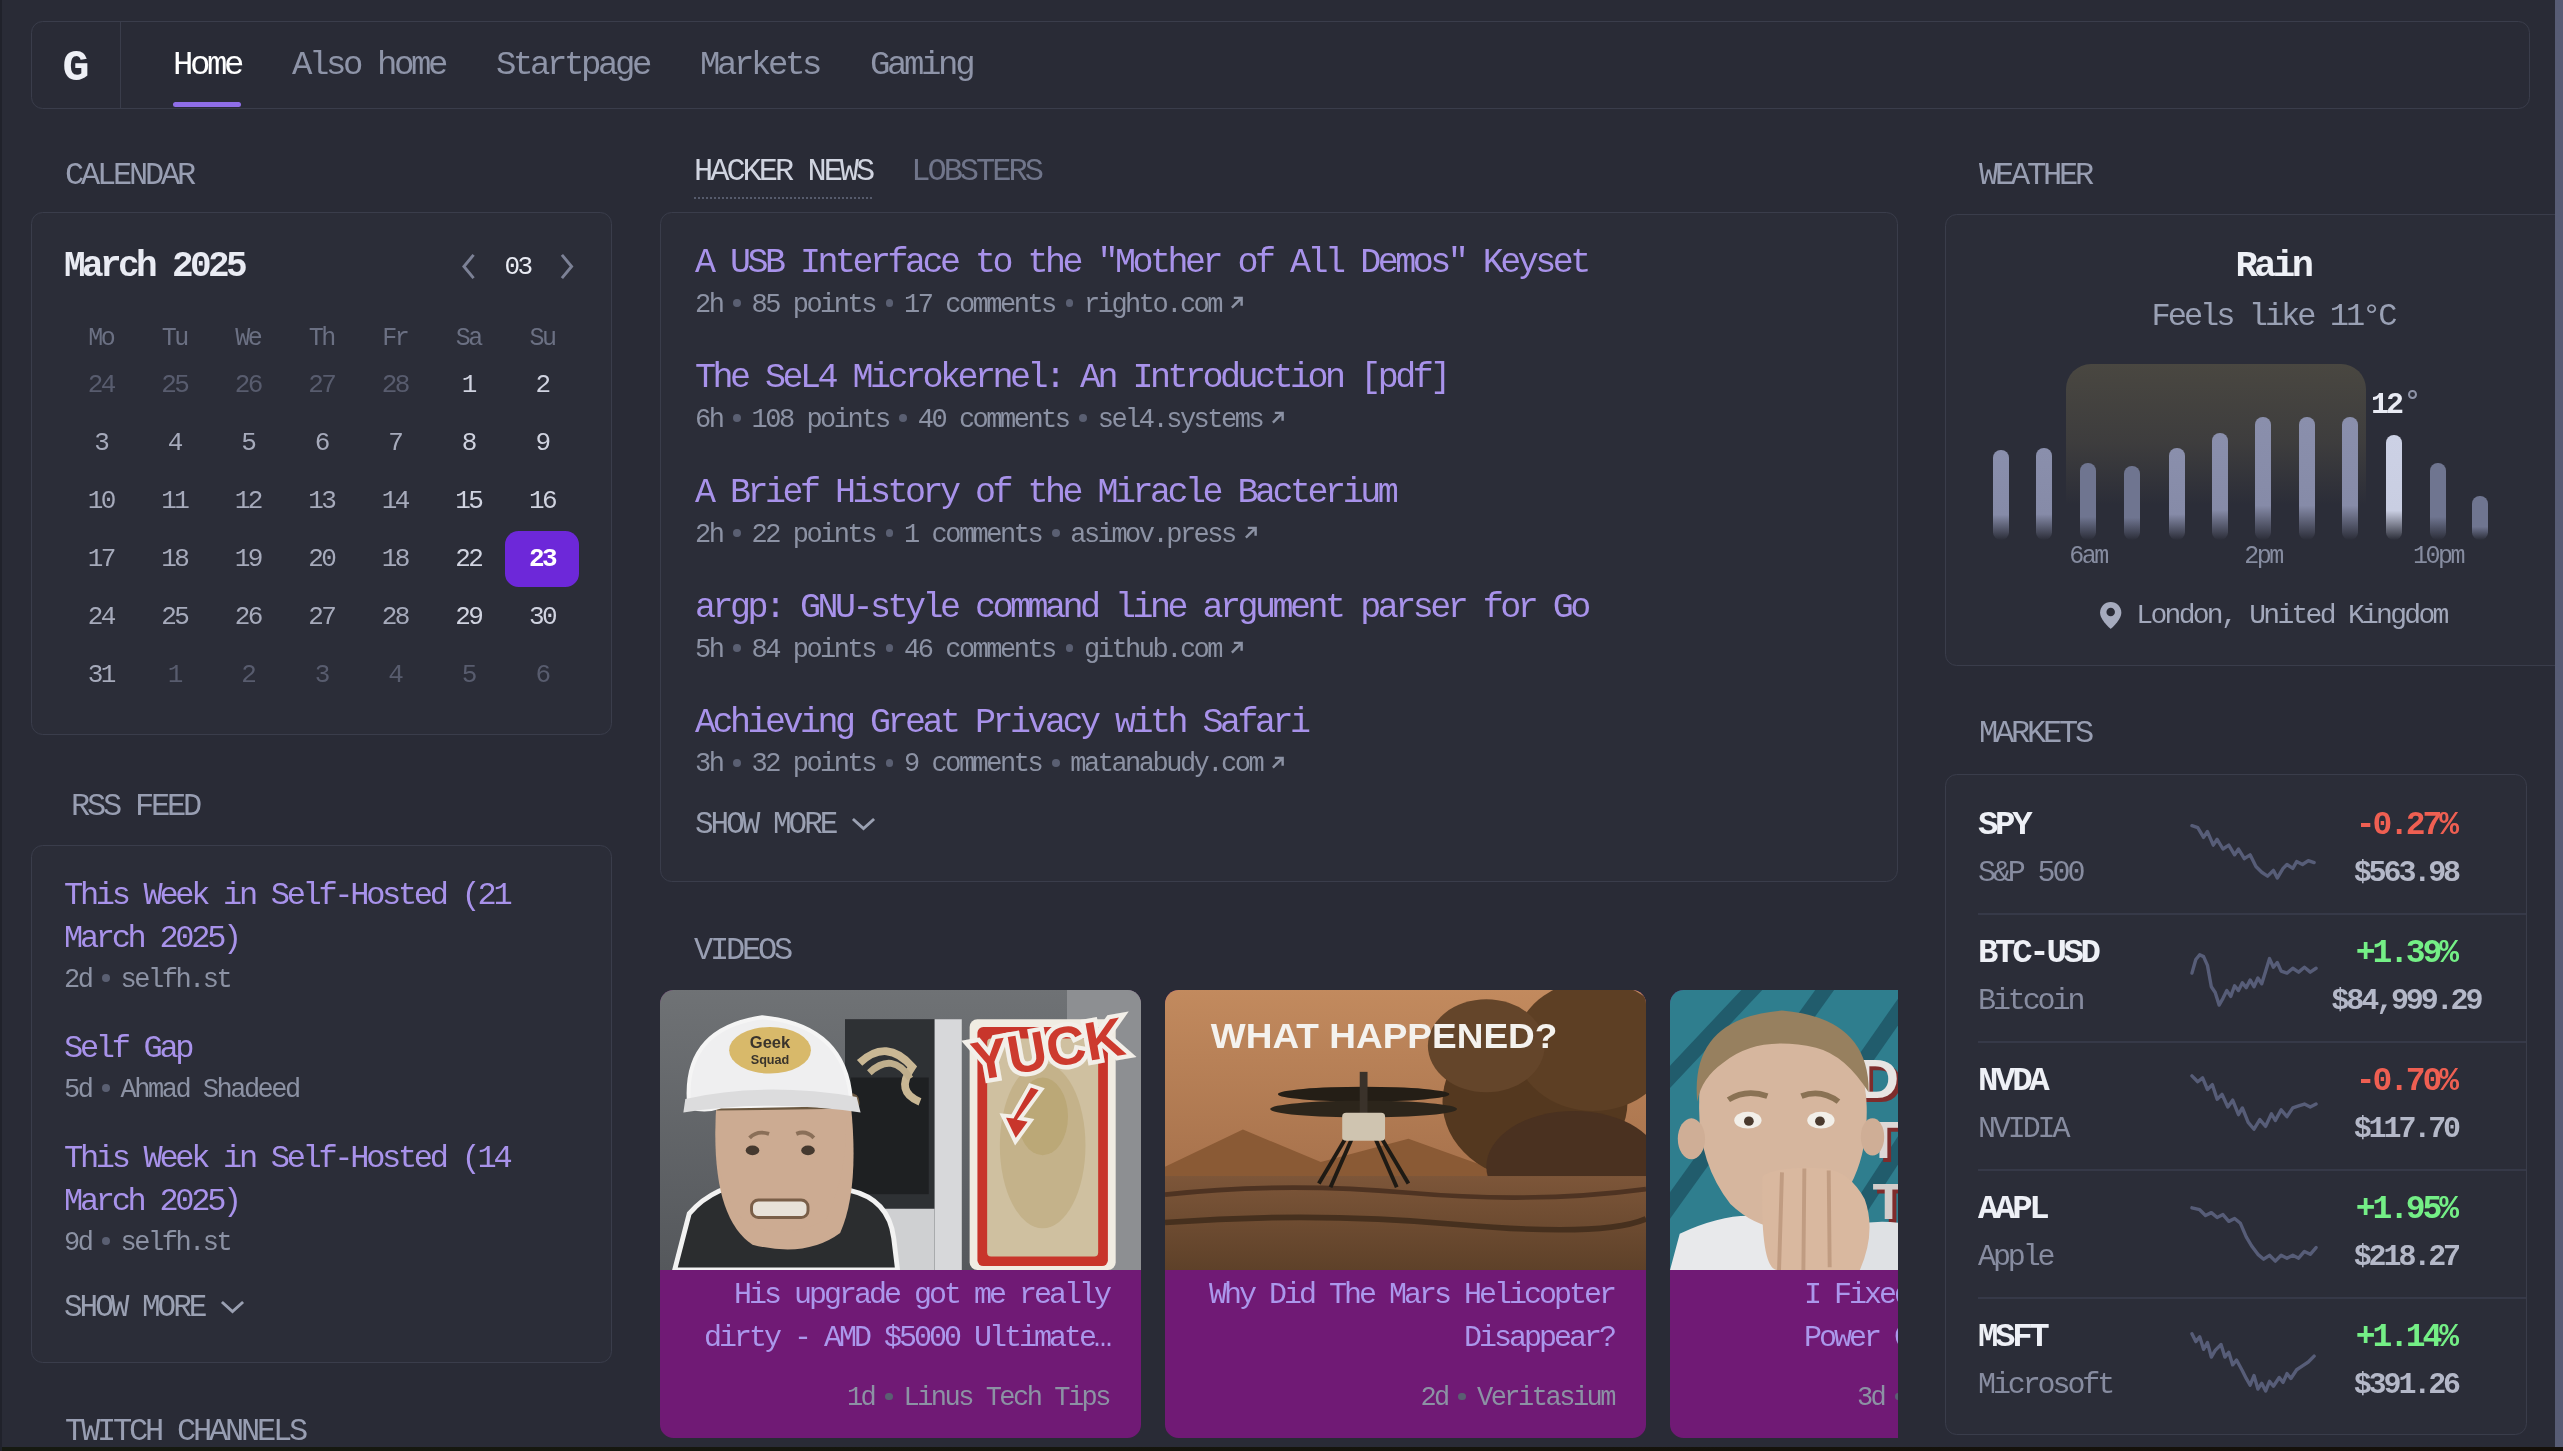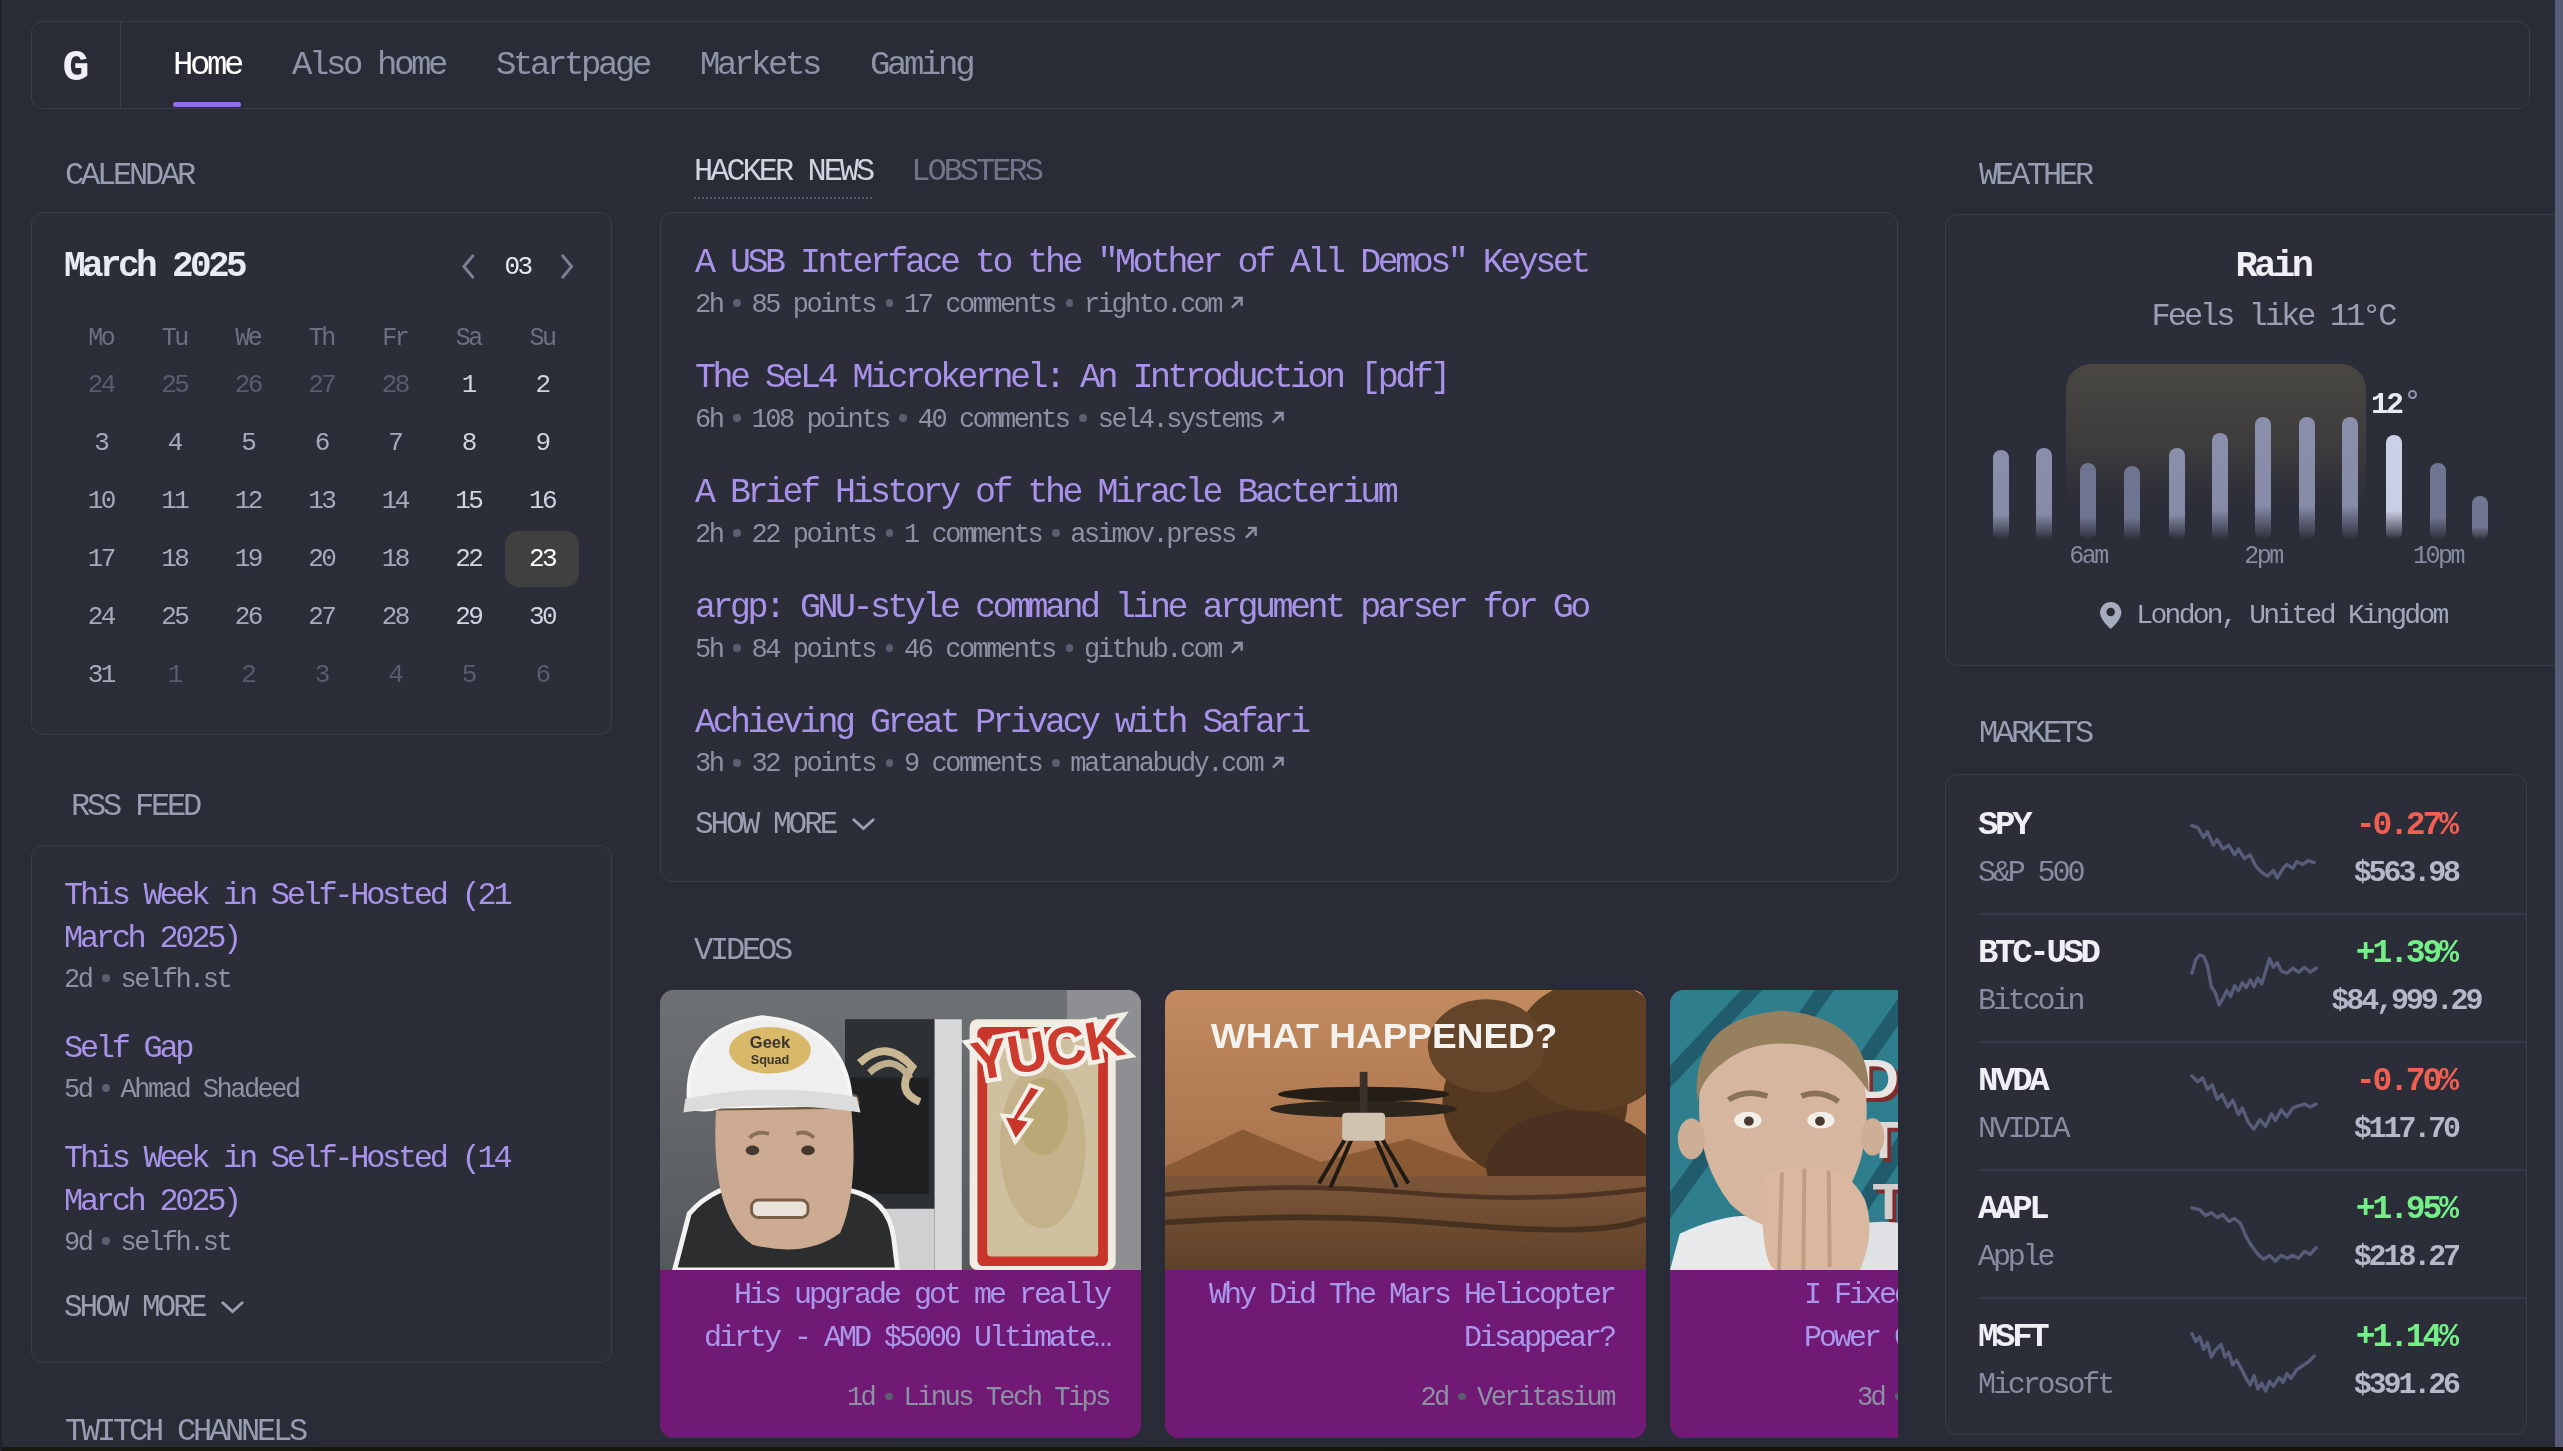--- a/index.html
+++ b/index.html
@@ -26,21 +26,21 @@
 .cal-card { left:0; top:212px; width:581px; height:523px; }
 .cal-head { position:absolute; left:32px; right:36px; top:33px; display:flex; justify-content:space-between; align-items:center; }
 .cal-title { font-size:36px; letter-spacing:-3.6px; font-weight:700; color:#e9ebf3; }
 .cal-nav { display:flex; align-items:center; gap:27px; color:#7c8196; }
 .cal-nav .mo { color:#e9ebf3; font-size:26px; letter-spacing:-2.6px; }
 .cal-grid { position:absolute; left:32px; right:32px; top:108px; display:grid; grid-template-columns:repeat(7,1fr); }
 .cal-grid > div { height:58px; display:flex; align-items:center; justify-content:center; font-size:26px; letter-spacing:-2.5px; color:#a6aabb; }
 .cal-grid > .wd { height:35px; color:#6b7083; font-size:25px; letter-spacing:-2.5px; }
 .cal-grid > .we { color:#d0d3e0; }
 .cal-grid > .om { color:#585c6e; }
-.cal-grid > .sel span { width:74px; height:56px; background:#404040; border-radius:13.6px; display:flex; align-items:center; justify-content:center; color:#ffffff; font-weight:400; }
+.cal-grid > .sel span { width:74px; height:56px; background:#6d28d9; border-radius:13.6px; display:flex; align-items:center; justify-content:center; color:#ffffff; font-weight:700; }
 
 .rss-card { left:0; top:845px; width:581px; height:518px; padding:28px 32px; }
 .entry { margin-bottom:30px; }
 .entry .tt { font-size:32px; letter-spacing:-3.3px; line-height:43px; }
 .entry .meta { margin-top:3.9px; }
 .hn-card .showmore { margin-top:-9.7px; }
 .showmore { font-size:31px; color:#9aa0b2; letter-spacing:-3px; display:flex; align-items:center; gap:15.6px; }
 
 .tabrow { position:absolute; top:155px; left:34px; display:flex; gap:39px; font-size:32px; letter-spacing:-3px; line-height:33px; }
 .tabrow .on { color:#d0d4e0; padding-bottom:8.8px; border-bottom:2.9px dotted #565b6c; }

